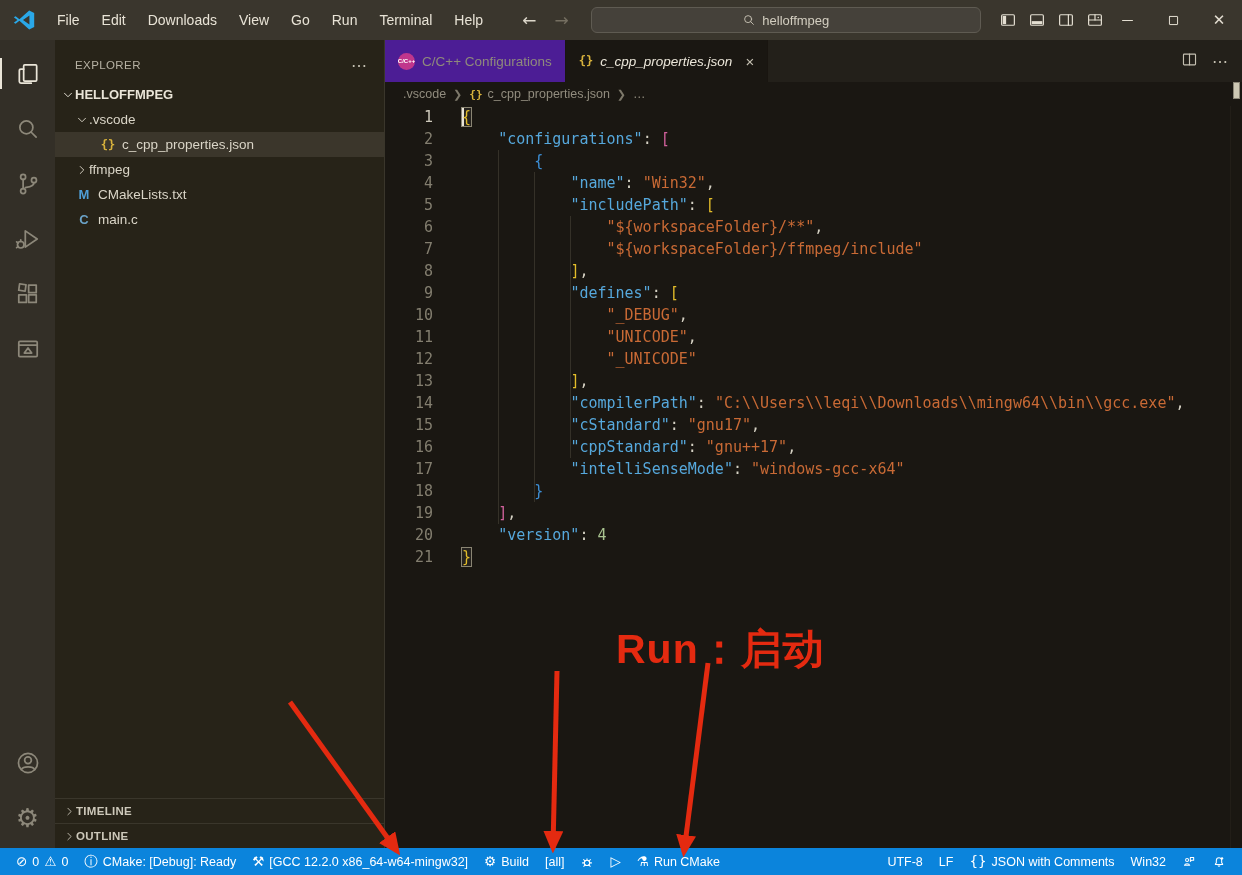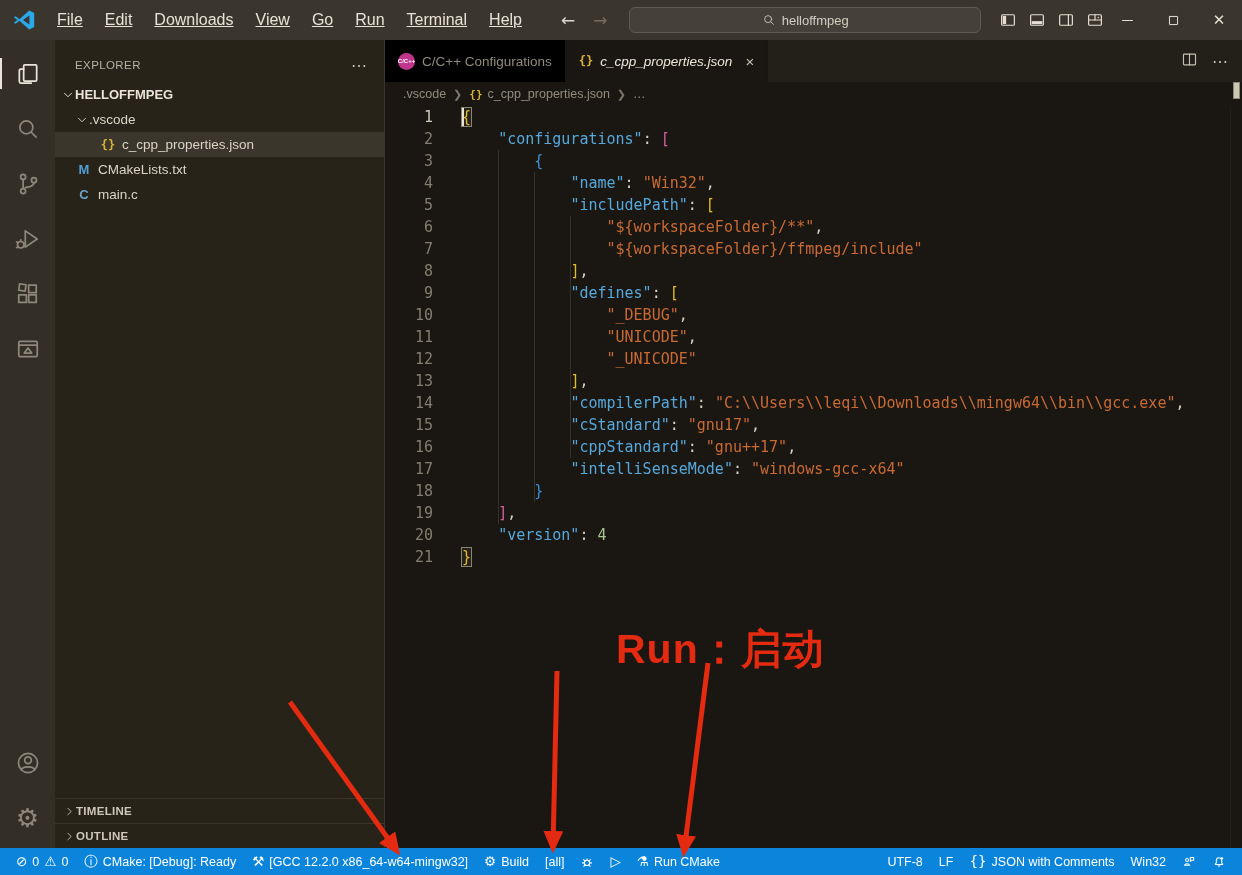--- a/index.html
+++ b/index.html
@@ -5,21 +5,21 @@
   * { margin:0; padding:0; box-sizing:border-box; }
   html,body { background:#000; }
   body { font-family:"Liberation Sans", sans-serif; }
   .window { position:relative; width:1242px; height:875px; overflow:hidden; background:#1a1712; }
 
   
   .titlebar { position:absolute; top:0; left:0; width:1242px; height:40px; background:#3a362d;
               display:flex; align-items:center; color:#e6e1d4; }
   .vscode-logo { width:24px; height:24px; margin:0 10px 0 12px; flex:0 0 auto; }
   .menubar { display:flex; align-items:center; }
-  .menu-item { padding:5px 11px; font-size:16px; color:#e8e3d6; border-radius:5px; cursor:default;text-decoration:underline; }
+  .menu-item { padding:5px 11px; font-size:14px; color:#e8e3d6; border-radius:5px; cursor:default; }
   .nav-arrows { display:flex; align-items:center; margin-left:28px; gap:18px; font-size:17px; }
   .nav-back { color:#dcd7ca; }
   .nav-fwd  { color:#756f61; }
   .search-box { margin-left:22px; width:430px; height:26px; background:#45413a; border:1px solid #5f5b52;
                 border-radius:6px; display:flex; align-items:center; justify-content:center; gap:6px;
                 color:#d3cec0; font-size:13px; }
   .search-box .sicon { color:#c8c3b5; display:flex; }
   .layout-controls { display:flex; align-items:center; gap:11px; margin-left:18px; color:#e4dfd2; }
   .layout-controls span { display:flex; }
   .window-controls { display:flex; align-items:center; margin-left:auto; height:100%; }
@@ -50,21 +50,21 @@
   .ficon.m-c { color:#4f9fd8; font-family:"Liberation Sans", sans-serif; font-size:13px;}
   .ficon.c-c { color:#6ba3c8; font-family:"Liberation Sans", sans-serif; font-size:13px;}
   .sidebar-bottom { position:absolute; bottom:0; left:0; width:100%; }
   .side-section { height:25px; border-top:1px solid #3a362b; display:flex; align-items:center; padding-left:8px;
                   font-size:11.5px; font-weight:bold; color:#cdc8ba; letter-spacing:.3px; }
 
   
   .editor { flex:1; position:relative; background:#1a1712; overflow:hidden; }
   .tabbar { height:42px; background:#23201a; display:flex; align-items:stretch; }
   .tab { display:flex; align-items:center; gap:7px; padding:0 13px; font-size:13.5px; border-right:1px solid #191510; }
-  .tab.inactive { background:#000000; color:#8f8a7c; }
+  .tab.inactive { background:#4c1d95; color:#8f8a7c; }
   .tab.active { background:#1a1712; color:#ece7da; }
   .tab.active .tab-label { font-style:italic; }
   .tab-close { margin-left:6px; color:#c5c0b2; font-size:15px; }
   .cpp-ext-icon { width:17px; height:17px; border-radius:50%; background:#c0368c; color:#fff;
                   font-size:6px; font-weight:bold; display:flex; align-items:center; justify-content:center; }
   .tab-json-icon { color:#d9b33c; font-family:"DejaVu Sans Mono", monospace; font-weight:bold; font-size:12px; }
   .editor-actions { margin-left:auto; display:flex; align-items:center; gap:14px; padding-right:14px; color:#c5c0b2; }
   .breadcrumbs { height:24px; display:flex; align-items:center; padding-left:18px; gap:7px; font-size:12.5px; color:#918c7e; }
   .bc-sep { color:#7d786a; font-size:11px; }
   .bc-item { display:flex; align-items:center; gap:5px; }
@@ -253,20 +253,28 @@
             <span style="display: inline-flex;">
               <svg width="14" height="14" viewBox="0 0 24 24" fill="none" stroke="currentColor" stroke-width="1.6" stroke-linecap="round" stroke-linejoin="round">
                 <polyline points="6,9 12,15 18,9"></polyline>
               </svg>
             </span>
             <span>.vscode</span>
           </div>
           <div class="tree-row selected" style="padding-left: 44px;">
             <span class="ficon json-c">{}</span>
             <span>c_cpp_properties.json</span>
+          </div>
+          <div class="tree-row" style="padding-left: 20px;">
+            <span style="display: inline-flex;">
+              <svg width="14" height="14" viewBox="0 0 24 24" fill="none" stroke="currentColor" stroke-width="1.6" stroke-linecap="round" stroke-linejoin="round">
+                <polyline points="9,6 15,12 9,18"></polyline>
+              </svg>
+            </span>
+            <span>ffmpeg</span>
           </div>
           <div class="tree-row" style="padding-left: 20px;">
             <span class="ficon m-c">M</span>
             <span>CMakeLists.txt</span>
           </div>
           <div class="tree-row" style="padding-left: 20px;">
             <span class="ficon c-c">C</span>
             <span>main.c</span>
           </div>
         </div>

